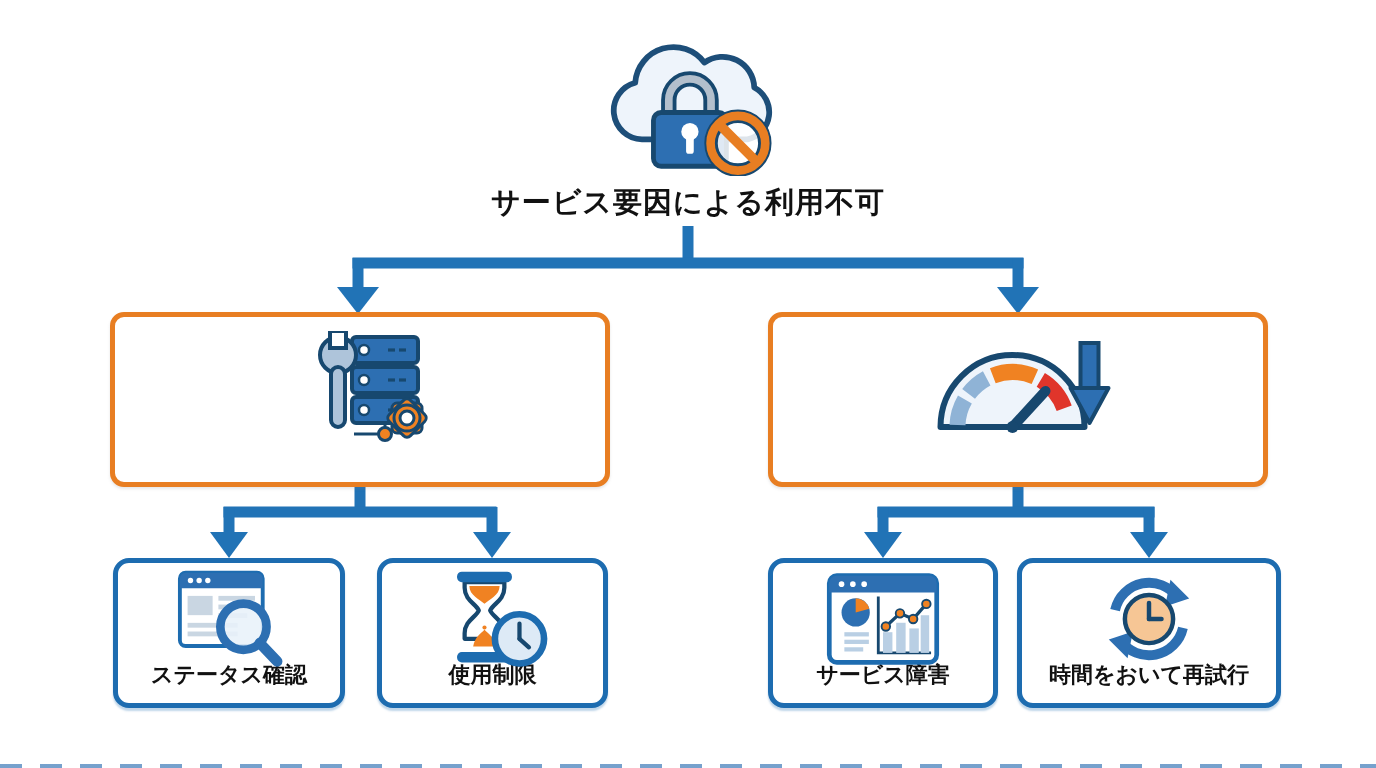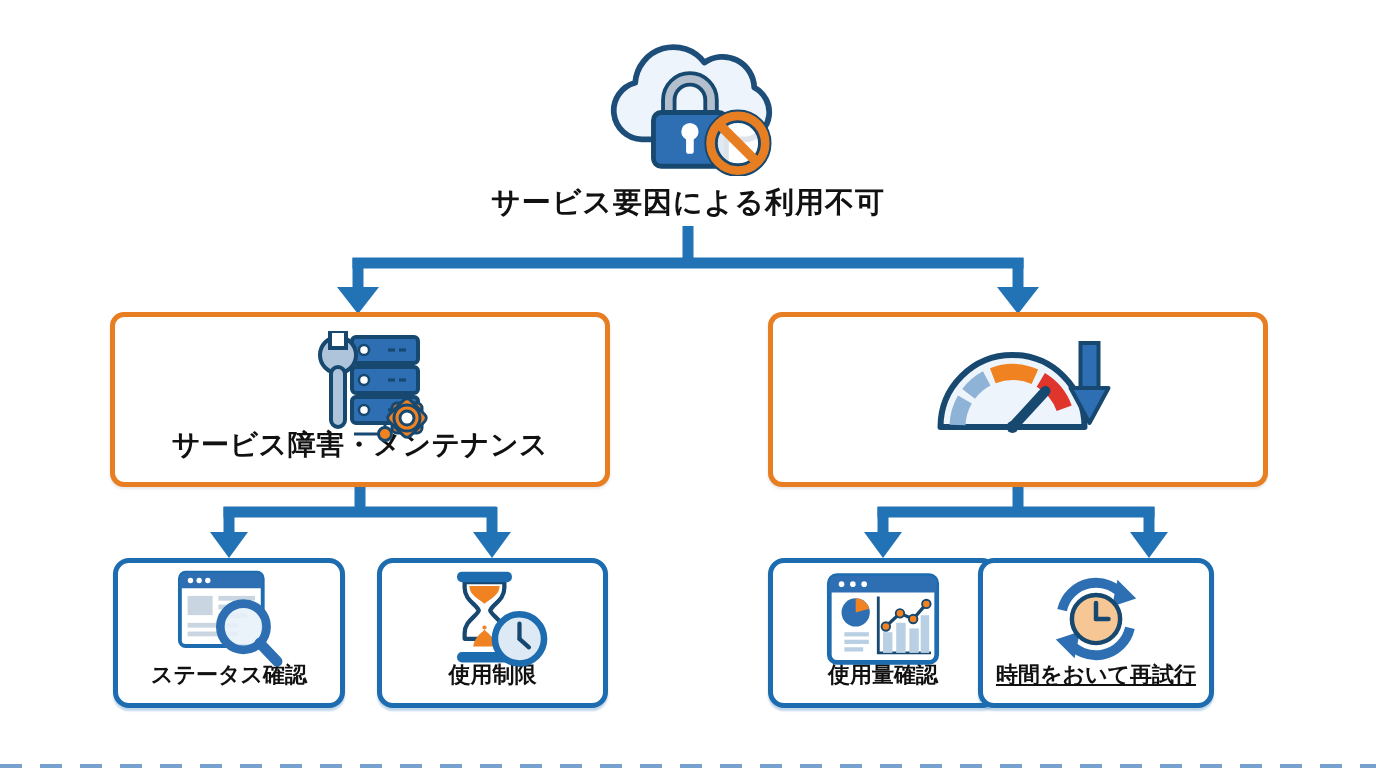--- a/index.html
+++ b/index.html
@@ -73,21 +73,21 @@
     border-radius: 16px;
     display: flex;
     flex-direction: column;
     align-items: center;
     justify-content: flex-end;
     box-shadow: 0 3px 2px rgba(29,108,176,0.28);
   }
   .leaf-box.b1 { left: 113px;  width: 232px; }
   .leaf-box.b2 { left: 377px;  width: 231px; }
   .leaf-box.b3 { left: 768px;  width: 230px; }
-  .leaf-box.b4 { left: 978px; width: 236px; text-decoration: underline; }
+  .leaf-box.b4 { left: 1017px; width: 264px; }
   .leaf-icon {
     position: absolute;
     top: 8px; left: 0; right: 0;
     height: 96px;
     display: flex;
     align-items: center;
     justify-content: center;
   }
   .leaf-label {
     font-size: 22px;
@@ -179,21 +179,20 @@
           <rect x="98" y="72" width="30" height="30" rx="5"></rect>
           <rect x="98" y="72" width="30" height="30" rx="5" transform="rotate(45 113 87)"></rect>
           <circle cx="113" cy="87" r="13"></circle>
         </g>
         <circle cx="113" cy="87" r="7" fill="#ffffff" stroke="#17486f" stroke-width="3"></circle>
         <circle cx="44" cy="24" r="18" fill="#aec4da" stroke="#17486f" stroke-width="4"></circle>
         <rect x="36" y="0" width="16" height="17" fill="#ffffff" stroke="#17486f" stroke-width="4"></rect>
         <rect x="37" y="36" width="14" height="60" rx="7" fill="#aec4da" stroke="#17486f" stroke-width="4"></rect>
       </svg>
     </span>
-    <div class="branch-label">サービス障害・メンテナンス</div>
   </div>
 
   <div class="branch-box right">
     <span class="branch-icon">
       <svg width="195" height="104" viewBox="0 0 192 104">
         <path d="M18 92 A72 72 0 0 1 162 92 Z" fill="#eef4fb" stroke="#17486f" stroke-width="6" stroke-linejoin="round"></path>
         <g fill="none" stroke-width="16">
           <path d="M35 90 A55 55 0 0 1 42.4 64.5" stroke="#8fb3d6"></path>
           <path d="M46.1 58.9 A55 55 0 0 1 64.2 43.4" stroke="#8fb3d6"></path>
           <path d="M70.3 40.7 A55 55 0 0 1 112.4 41.8" stroke="#f08222"></path>
@@ -276,21 +275,21 @@
         </g>
         <polyline points="66,60 81,46 95,52 109,36" fill="none" stroke="#17486f" stroke-width="3.5"></polyline>
         <g fill="#f08222" stroke="#17486f" stroke-width="2">
           <circle cx="66" cy="60" r="4.5"></circle>
             <circle cx="81" cy="46" r="4.5"></circle>
           <circle cx="95" cy="52" r="4.5"></circle>
             <circle cx="109" cy="36" r="4.5"></circle>
         </g>
       </svg>
     </span>
-    <div class="leaf-label">使用量確認</div>
+    <div class="leaf-label">サービス障害</div>
   </div>
 
   <div class="leaf-box b4">
     <span class="leaf-icon">
       <svg width="100" height="100" viewBox="0 0 112 112">
         <path d="M18 46 A39 39 0 0 1 88 32" fill="none" stroke="#2d6fb2" stroke-width="11"></path>
         <polygon points="80,12 101,33 74,42" fill="#2d6fb2"></polygon>
         <path d="M94 66 A39 39 0 0 1 24 80" fill="none" stroke="#2d6fb2" stroke-width="11"></path>
         <polygon points="32,100 11,79 38,70" fill="#2d6fb2"></polygon>
         <circle cx="56" cy="56" r="27" fill="#f6c695" stroke="#17486f" stroke-width="5"></circle>

